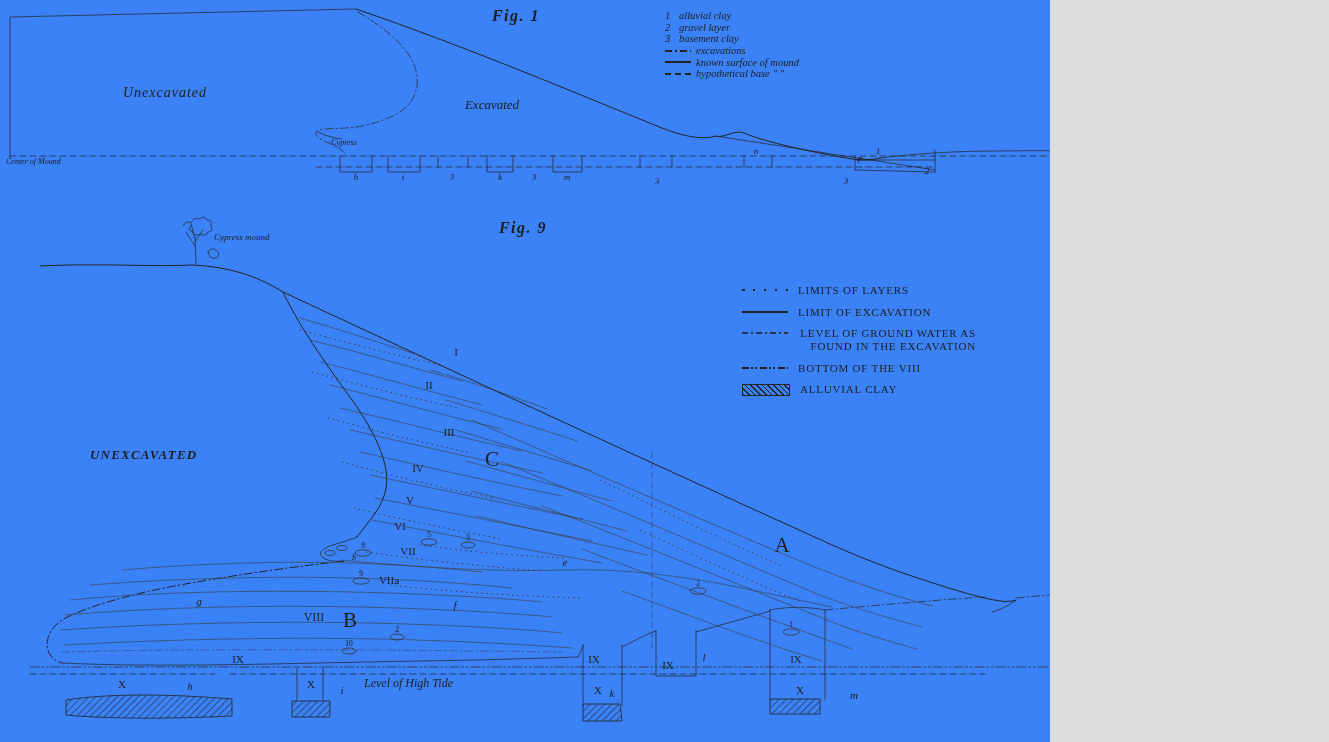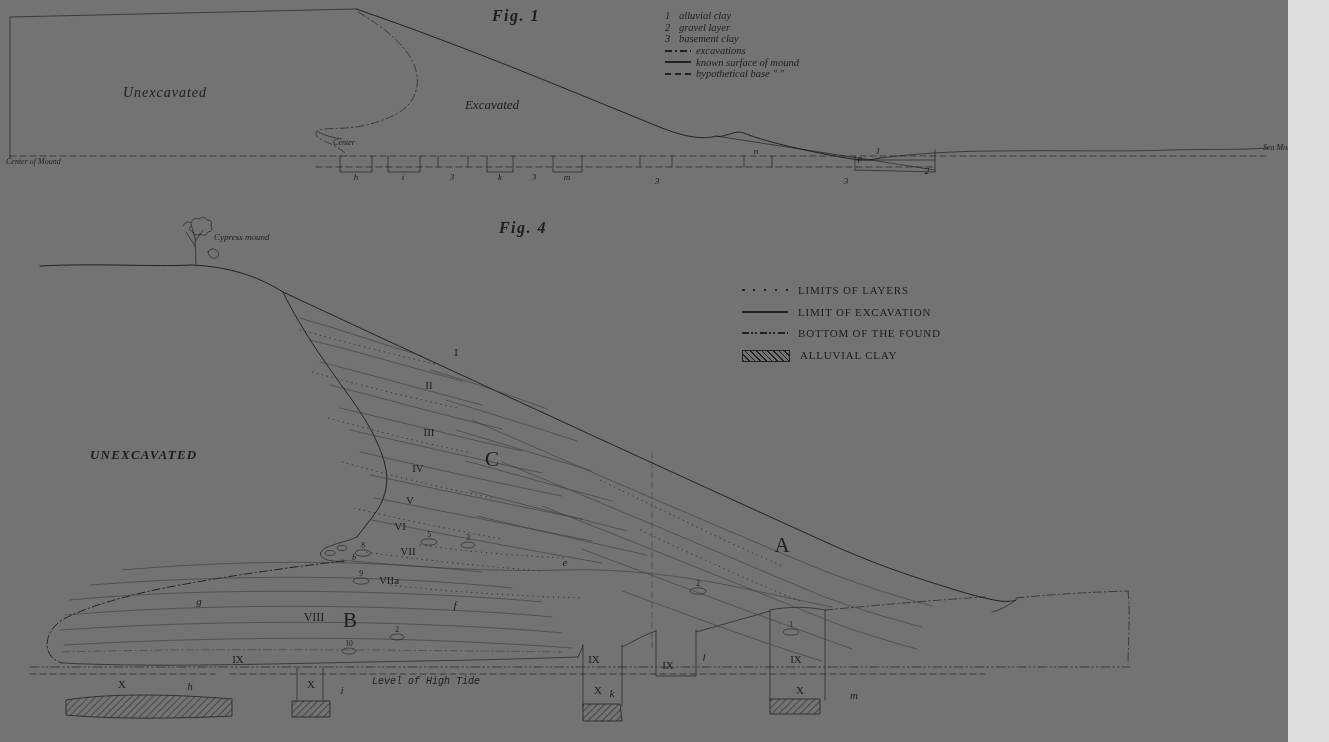--- a/index.html
+++ b/index.html
@@ -1,17 +1,17 @@
 <!DOCTYPE html>
 <html><head>
 <meta charset="utf-8">
 <style>
   html,body{margin:0;padding:0;background:#ddd;}
   .canvas{
-    position:relative;width:1288px;height:742px;background:#737373;
+    position:relative;width:1050px;height:742px;background:#3b82f6;
     font-family:"Liberation Serif","DejaVu Serif",serif;color:#1d1d1d;overflow:hidden;
   }
   svg.artwork{position:absolute;left:0;top:0;width:1329px;height:742px;}
   .ln{fill:none;stroke:#222;stroke-width:1;stroke-linecap:round;}
   .thin{stroke-width:.7;}
   .contour{fill:none;stroke:#3a3a3a;stroke-width:.65;opacity:.9;stroke-linecap:round;}
   .dotted{fill:none;stroke:#333;stroke-width:1;stroke-dasharray:1.3 3.8;}
   .dashed{stroke-dasharray:6 4;}
   .dashdot{stroke-dasharray:8 3 1.5 3;}
   .dashdotdot{stroke-dasharray:9 3 1.5 3 1.5 3;}
@@ -222,68 +222,72 @@
         <span>known surface of mound</span>
       </div>
     <div class="leg1-row">
         <span class="sw1 sw1-dashed"></span>
         <span>hypothetical base "  "</span>
       </div>
   </div>
 
   <div class="lbl ctr big-label" style="left:165px;top:93px;">Unexcavated</div>
   <div class="lbl ctr it" style="left:492px;top:104px;font-size:13px;">Excavated</div>
-  <div class="lbl ctr tiny" style="left:344px;top:143px;">Center</div>
+  <div class="lbl ctr tiny" style="left:344px;top:143px;">Cypress</div>
   <div class="lbl tiny" style="left:6px;top:158px;">Center of Mound</div>
   <div class="lbl tiny" style="left:1263px;top:144px;">Sea Mound</div>
 
   <div class="lbl ctr mark" style="left:356px;top:177px;">h</div>
   <div class="lbl ctr mark" style="left:403px;top:177px;">i</div>
   <div class="lbl ctr mark" style="left:452px;top:177px;">3</div>
   <div class="lbl ctr mark" style="left:500px;top:177px;">k</div>
   <div class="lbl ctr mark" style="left:534px;top:177px;">3</div>
   <div class="lbl ctr mark" style="left:567px;top:177px;">m</div>
   <div class="lbl ctr mark" style="left:657px;top:181px;">3</div>
   <div class="lbl ctr mark" style="left:756px;top:151px;">n</div>
   <div class="lbl ctr mark" style="left:860px;top:158px;">p</div>
   <div class="lbl ctr mark" style="left:878px;top:151px;">1</div>
   <div class="lbl ctr mark" style="left:846px;top:181px;">3</div>
   <div class="lbl ctr mark" style="left:927px;top:171px;">2</div>
 
-  <div class="lbl ctr fig-title" style="left:523px;top:228px;">Fig. 4</div>
+  <div class="lbl ctr fig-title" style="left:523px;top:228px;">Fig. 9</div>
   <div class="lbl tiny" style="left:214px;top:233px;font-size:9px;">Cypress mound</div>
   <div class="lbl unex2" style="left:90px;top:448px;">UNEXCAVATED</div>
-  <div class="lbl" style="left:372px;top:677px;font-size:10px;font-style:italic;font-family:Liberation Mono, monospace;">Level of High Tide</div>
+  <div class="lbl" style="left:364px;top:677px;font-size:12px;font-style:italic;">Level of High Tide</div>
 
   <div class="leg2">
     <div class="leg2-row">
         <span class="sw2 sw2-dots"></span>
         <span class="leg2-text">LIMITS OF LAYERS</span>
       </div>
     <div class="leg2-row">
         <span class="sw2 sw2-solid"></span>
         <span class="leg2-text">LIMIT OF EXCAVATION</span>
       </div>
     <div class="leg2-row">
+        <span class="sw2 sw2-dashdot"></span>
+        <span class="leg2-text" style="max-width:178px;">LEVEL OF GROUND WATER AS FOUND IN THE EXCAVATION</span>
+      </div>
+    <div class="leg2-row">
         <span class="sw2 sw2-dashdotdot"></span>
-        <span class="leg2-text">BOTTOM OF THE FOUND</span>
+        <span class="leg2-text">BOTTOM OF THE VIII</span>
       </div>
     <div class="leg2-row">
         <span class="sw2 sw2-hatch"></span>
         <span class="leg2-text">ALLUVIAL CLAY</span>
       </div>
   </div>
 
   <div class="lbl ctr sec" style="left:492px;top:459px;">C</div>
   <div class="lbl ctr sec" style="left:782px;top:545px;">A</div>
   <div class="lbl ctr sec" style="left:350px;top:620px;">B</div>
 
   <div class="lbl ctr num" style="left:456px;top:352px;">I</div>
   <div class="lbl ctr num" style="left:429px;top:385px;">II</div>
-  <div class="lbl ctr num" style="left:429px;top:432px;text-align:center;">III</div>
+  <div class="lbl ctr num" style="left:449px;top:432px;text-align:center;">III</div>
   <div class="lbl ctr num" style="left:418px;top:468px;">IV</div>
   <div class="lbl ctr num" style="left:410px;top:500px;">V</div>
   <div class="lbl ctr num" style="left:400px;top:526px;">VI</div>
   <div class="lbl ctr num" style="left:408px;top:551px;">VII</div>
   <div class="lbl ctr num" style="left:389px;top:580px;">VIIa</div>
   <div class="lbl ctr num" style="left:314px;top:617px;font-size:12px;">VIII</div>
   <div class="lbl ctr num" style="left:238px;top:659px;">IX</div>
   <div class="lbl ctr num" style="left:122px;top:684px;">X</div>
 
   <div class="lbl ctr num" style="left:594px;top:659px;">IX</div>

